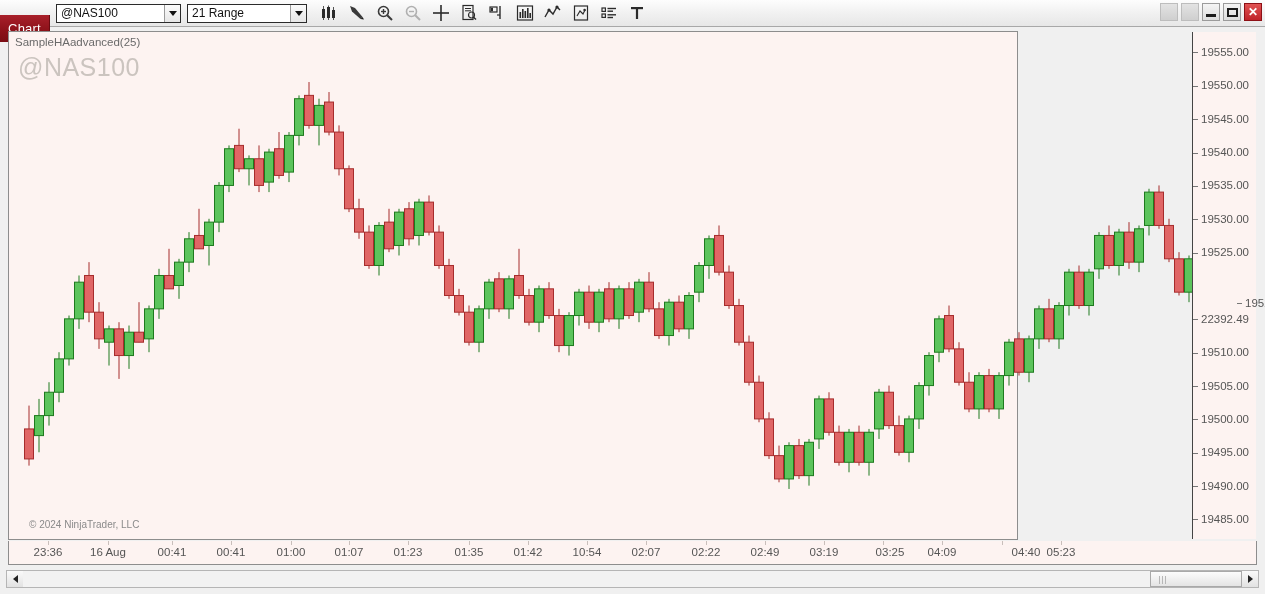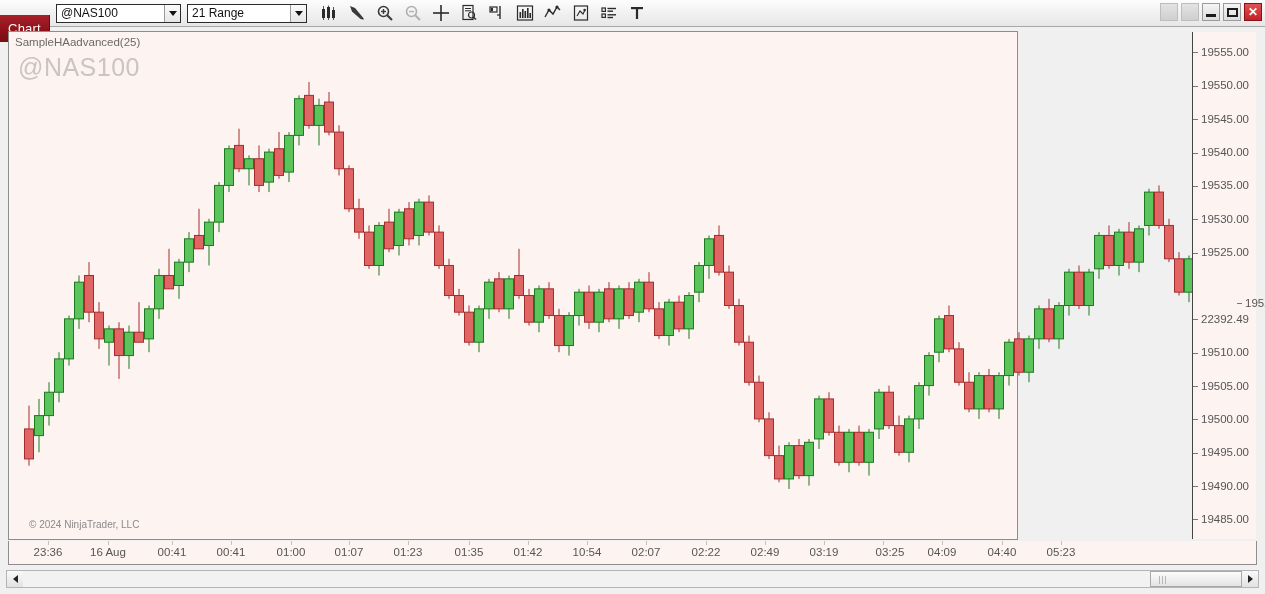--- a/index.html
+++ b/index.html
@@ -1109,21 +1109,21 @@
     <div class="ttick" style="left: 697px;">02:22</div>
     <div class="tmark" style="left: 756px;"></div>
     <div class="ttick" style="left: 756px;">02:49</div>
     <div class="tmark" style="left: 815px;"></div>
     <div class="ttick" style="left: 815px;">03:19</div>
     <div class="tmark" style="left: 874px;"></div>
     <div class="ttick" style="left: 873px; margin-left: 8px;">03:25</div>
     <div class="tmark" style="left: 933px;"></div>
     <div class="ttick" style="left: 933px;">04:09</div>
     <div class="tmark" style="left: 993px;"></div>
-    <div class="ttick" style="left: 993px;">04:40</div>
+    <div class="ttick" style="left: 1017px;">04:40</div>
     <div class="tmark" style="left: 1052px;"></div>
     <div class="ttick" style="left: 1052px;">05:23</div>
   </div>
 
 <div id="hscroll">
   <div class="sbtn">
       <i class="l"></i>
     </div>
   <div id="sb-track">
     <div id="sb-thumb">

